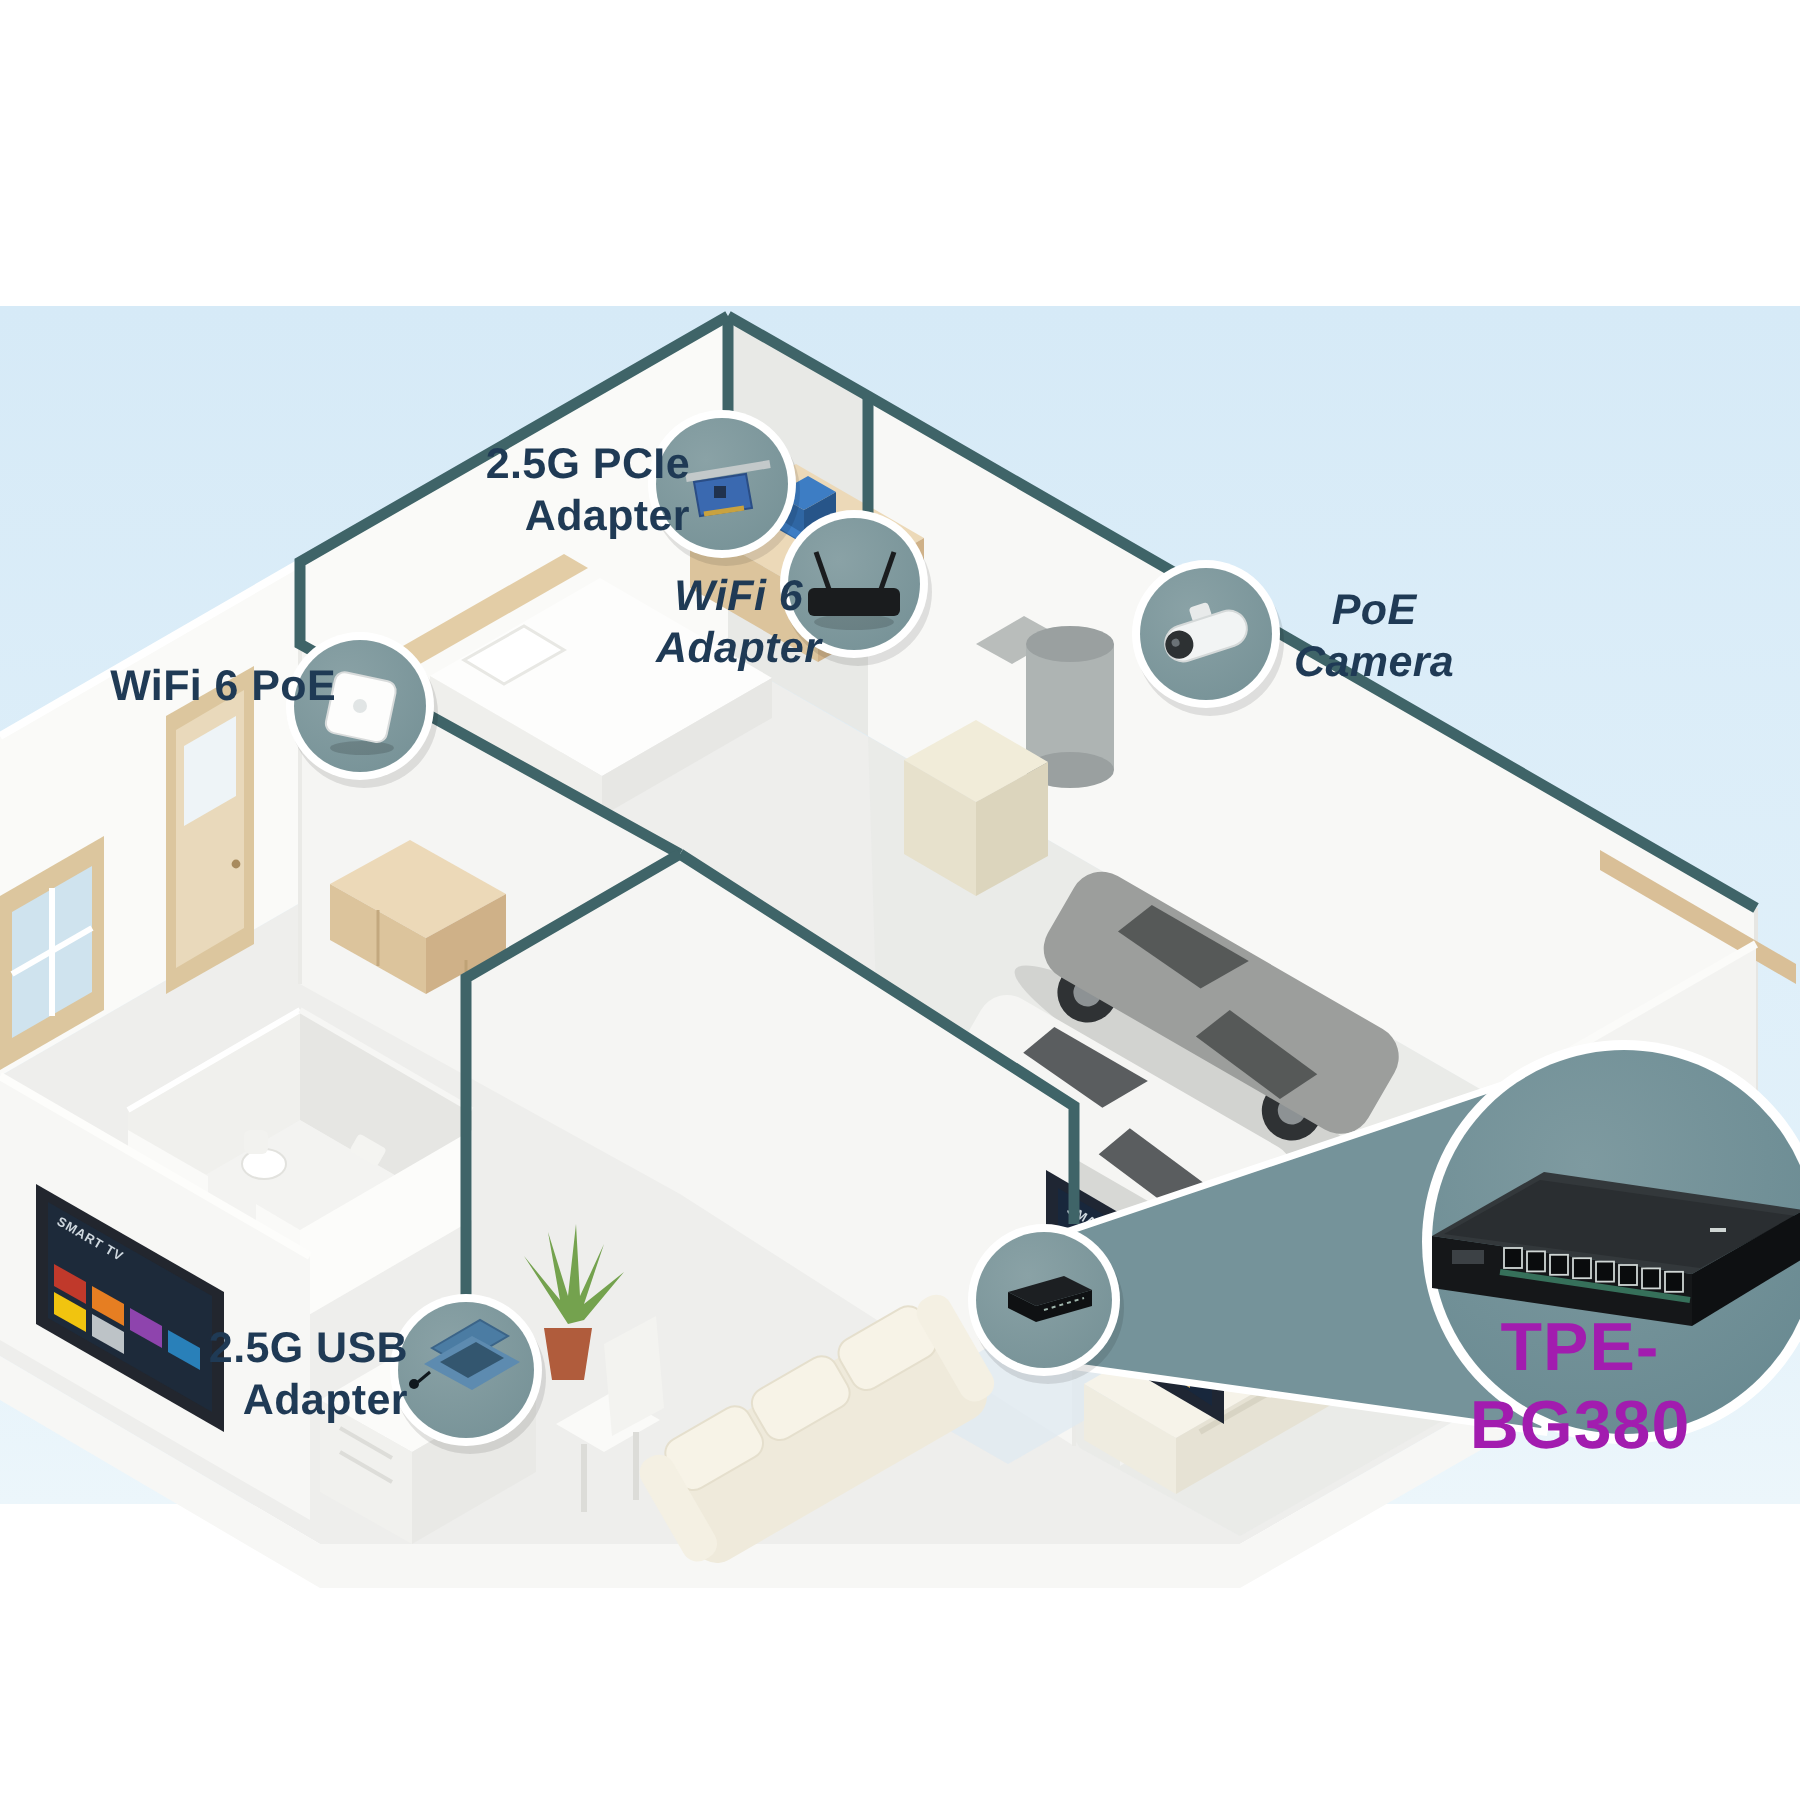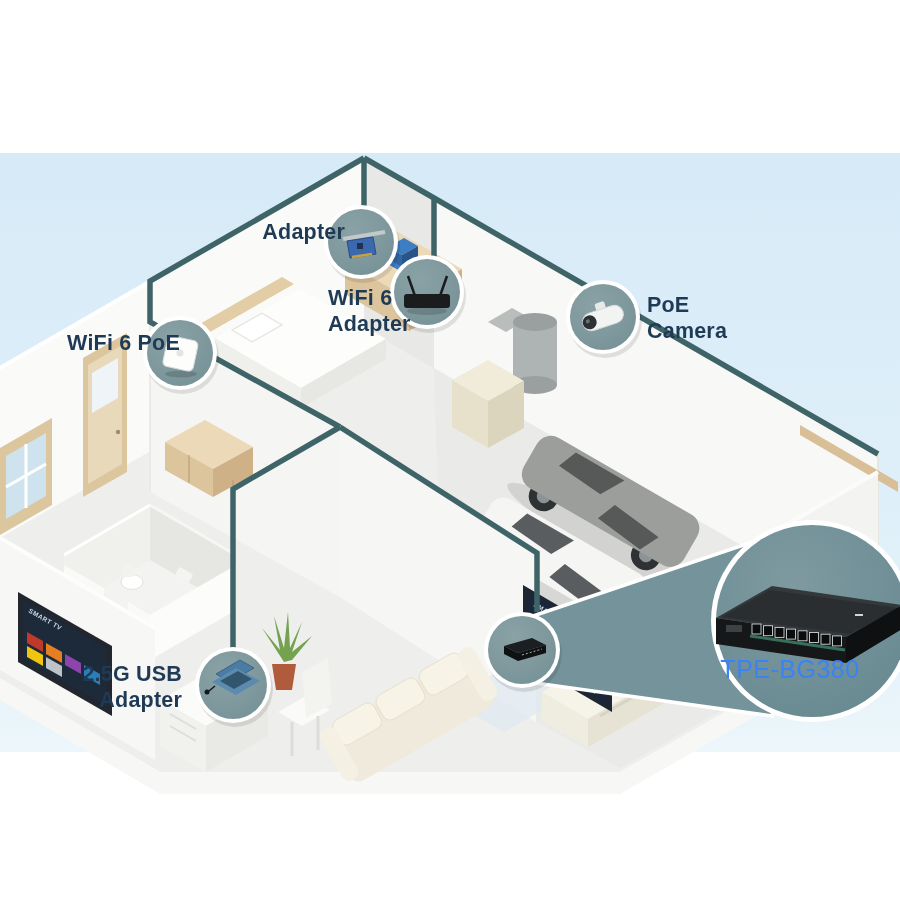--- a/index.html
+++ b/index.html
@@ -3,22 +3,22 @@
 <meta charset="utf-8">
 <style>
   html,body{margin:0;padding:0;background:#ffffff;}
   #stage{position:relative;width:900px;height:900px;overflow:hidden;background:#ffffff;
          font-family:"Liberation Sans",sans-serif;}
   #scene{position:absolute;left:0;top:0;}
   .callout-label{position:absolute;font-weight:700;font-size:21.5px;line-height:26px;
                  color:#1f3a55;letter-spacing:.2px;white-space:nowrap;}
   .callout-label span{display:block;}
   .align-right{text-align:right;}
-  .align-left{text-align:left;}
-  .product-label{position:absolute;font-weight:400;font-size:25px;color:#3b82f6;
+  .align-left{text-align:center;font-style:italic;}
+  .product-label{position:absolute;font-weight:700;font-size:34px;color:#a21caf;
                  text-align:center;letter-spacing:.5px;}
 </style>
 </head>
 <body>
 
 <div id="stage">
 <svg id="scene" width="900" height="900" viewBox="0 0 900 900">
   <defs>
     <linearGradient id="bandGrad" x1="0" y1="0" x2="0" y2="1">
       <stop offset="0" stop-color="#d6eaf7"></stop>
@@ -344,36 +344,37 @@
         <rect x="821" y="634.2" width="9" height="10"></rect>
         <rect x="832.5" y="635.9" width="9" height="10"></rect>
       </g>
       <rect x="726" y="625" width="16" height="7" fill="#3c4145"></rect>
       <rect x="855" y="614" width="8" height="2" fill="#cfd6d4"></rect>
     </g>
   </g>
 </svg>
 
 <div class="callout-label align-right" style="left:145px;top:219px;width:200px;">
+  <span>2.5G PCIe</span>
   <span>Adapter</span>
 </div>
 
 <div class="callout-label align-left" style="left:328px;top:285px;">
   <span>WiFi 6</span>
   <span>Adapter</span>
 </div>
 
-<div class="callout-label align-right" style="left:16px;top:330px;width:137px;padding-left:27px;">
+<div class="callout-label align-right" style="left:4px;top:330px;width:137px;padding-left:27px;">
   <span>WiFi 6 PoE</span>
 </div>
 
 <div class="callout-label align-left" style="left:647px;top:292px;">
   <span>PoE</span>
   <span>Camera</span>
 </div>
 
-<div class="callout-label align-right" style="left:32px;top:661px;width:150px;">
+<div class="callout-label align-right" style="left:54px;top:661px;width:150px;">
   <span>2.5G USB</span>
   <span>Adapter</span>
 </div>
 
 <div class="product-label" style="left:700px;top:655px;width:180px;">TPE-BG380</div>
 </div>
 
 </body></html>

